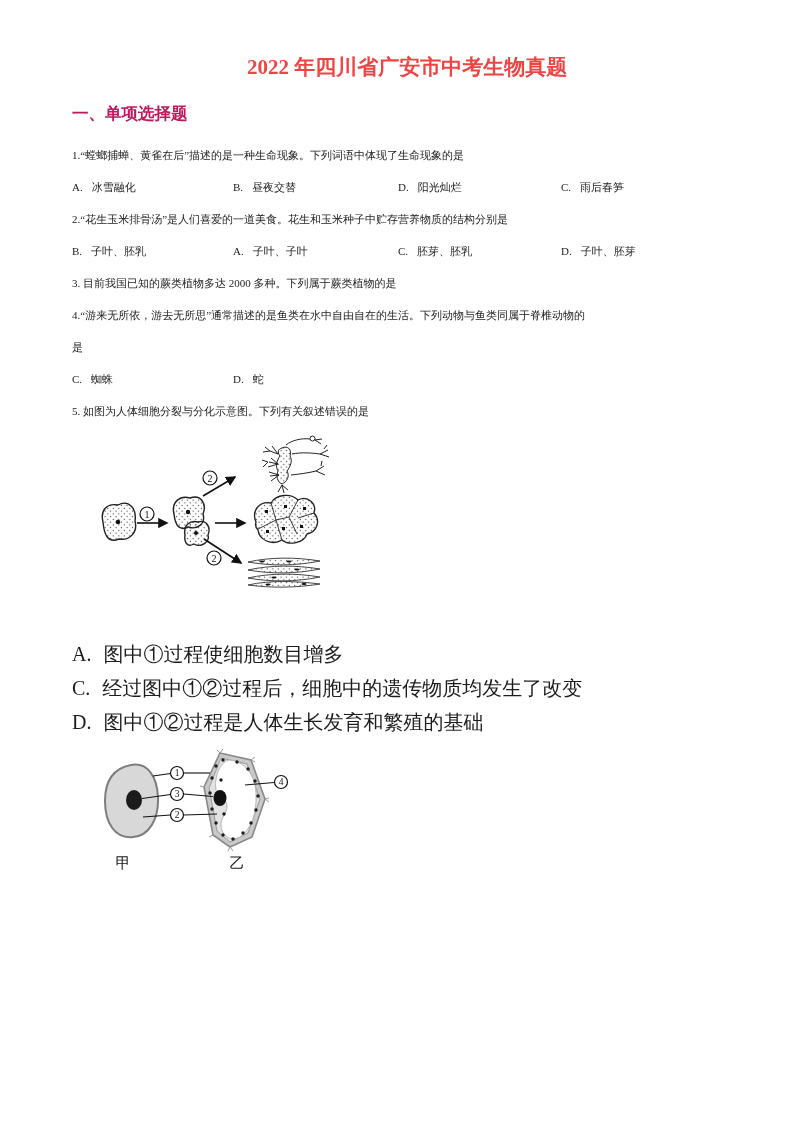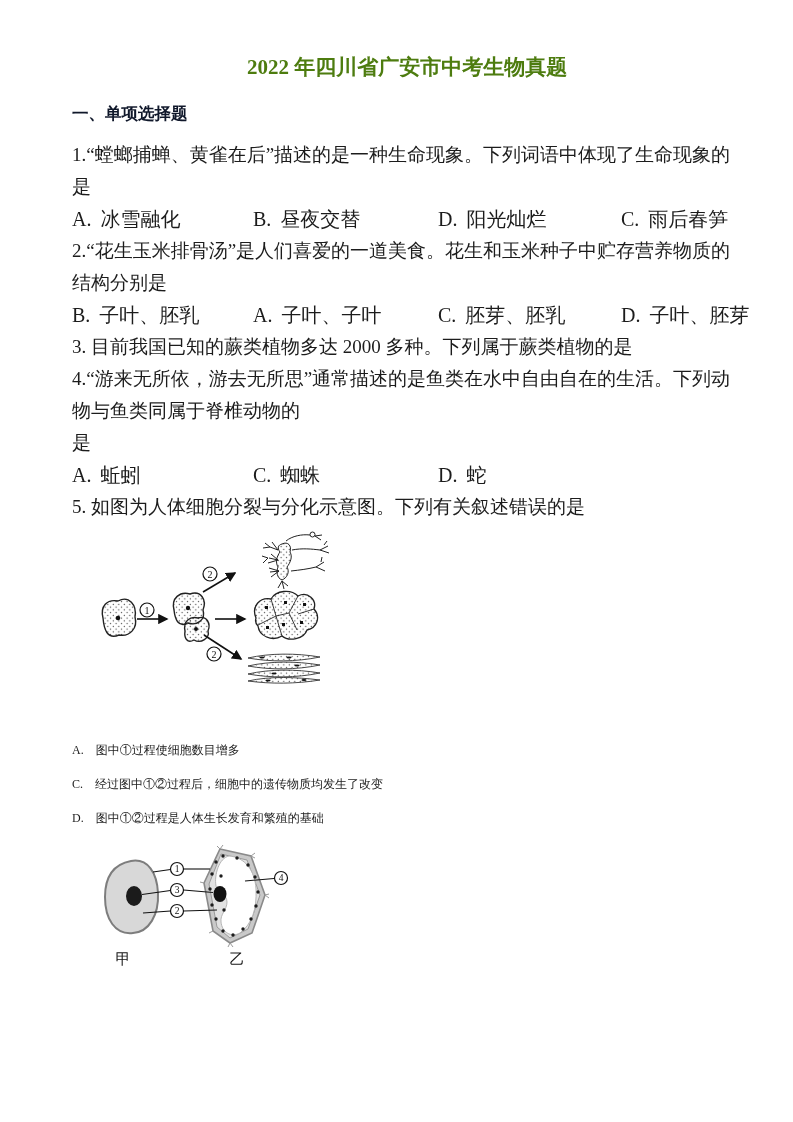--- a/index.html
+++ b/index.html
@@ -5,34 +5,34 @@
   * { margin:0; padding:0; box-sizing:border-box; }
   html,body { background:#ffffff; }
   body {
     width:793px; height:1122px; position:relative; overflow:hidden;
     font-family:"Liberation Serif","DejaVu Serif",serif;
     color:#1c1c1c;
   }
   .content { padding:0 51px 0 72px; }
   .doc-title {
     margin-top:52px; text-align:center;
-    font-size:21px; font-weight:700; line-height:30px; color:#4d7c0f;
+    font-size:21px; font-weight:700; line-height:30px; color:#ef4444;
   }
   .section-heading {
-    margin-top:20px; font-size:16.5px; font-weight:700; line-height:24px; color:#0f172a;
-  }
-  .stem { font-size:19px; line-height:32px; }
+    margin-top:20px; font-size:16.5px; font-weight:700; line-height:24px; color:#be185d;
+  }
+  .stem { font-size:11px; line-height:32px; }
   .stem.first { margin-top:13px; }
   .opt-grid {
     display:grid; grid-template-columns:161px 165px 163px auto;
-    font-size:20px; line-height:32px;gap:20px;
+    font-size:11px; line-height:32px;
   }
   .opt { white-space:nowrap; }
   .opt .ol { margin-right:9px; }
-  .opt-stack { font-size:12px; }
+  .opt-stack { font-size:20px; }
   .opt-stack .opt-line { line-height:34px; white-space:nowrap; }
   .opt-stack .ol { margin-right:12px; }
   .fig1-wrap { margin:3px 0 47px 18px; }
   .fig2-wrap { margin:8px 0 0 23px; }
   svg { display:block; }
   .fig-caption { font-size:15px; }
 </style>
 </head>
 <body>
 
@@ -56,21 +56,20 @@
     <div class="opt"><span class="ol">A.</span><span class="ot">子叶、子叶</span></div>
     <div class="opt"><span class="ol">C.</span><span class="ot">胚芽、胚乳</span></div>
     <div class="opt"><span class="ol">D.</span><span class="ot">子叶、胚芽</span></div>
   </div>
 
   <div class="stem">3. 目前我国已知的蕨类植物多达 2000 多种。下列属于蕨类植物的是</div>
 
   <div class="stem">4.“游来无所依，游去无所思”通常描述的是鱼类在水中自由自在的生活。下列动物与鱼类同属于脊椎动物的</div>
   <div class="stem">是</div>
   <div class="opt-grid">
-    <div class="opt"><span class="ol">A.</span><span class="ot">蚯蚓</span></div>
     <div class="opt"><span class="ol">C.</span><span class="ot">蜘蛛</span></div>
     <div class="opt"><span class="ol">D.</span><span class="ot">蛇</span></div>
   </div>
 
   <div class="stem">5. 如图为人体细胞分裂与分化示意图。下列有关叙述错误的是</div>
 
   <div class="fig1-wrap">
     <svg width="245" height="160" viewBox="0 0 245 160" role="img">
       <defs>
         <pattern id="stip" width="5.5" height="5.5" patternUnits="userSpaceOnUse">

